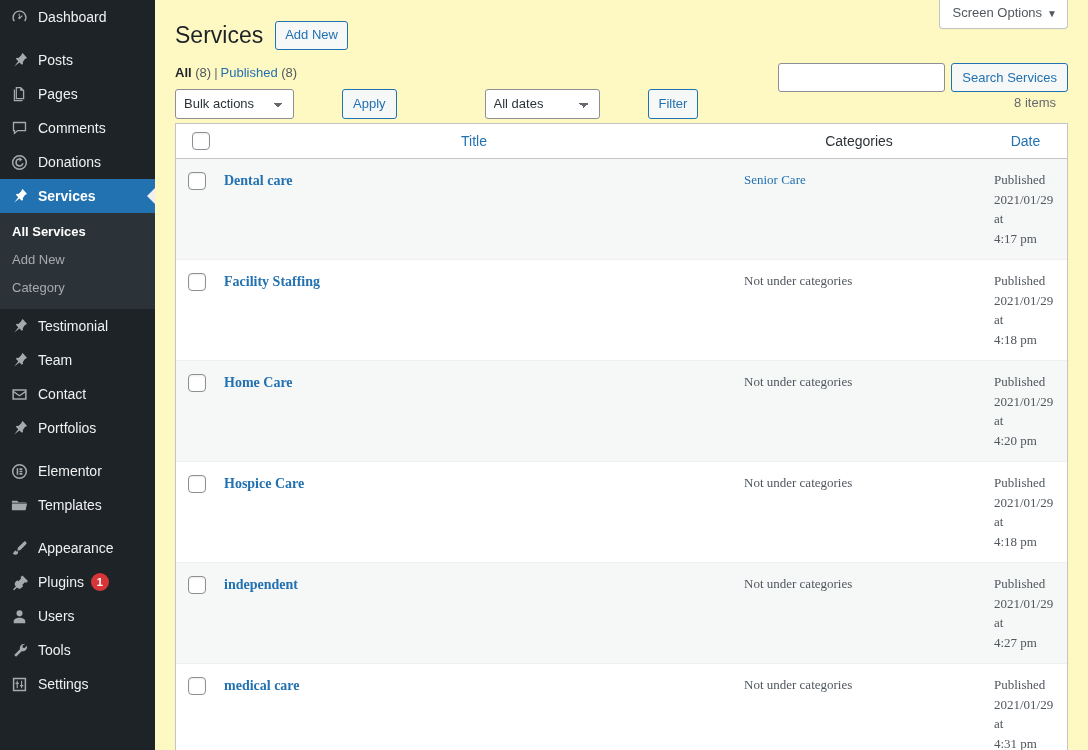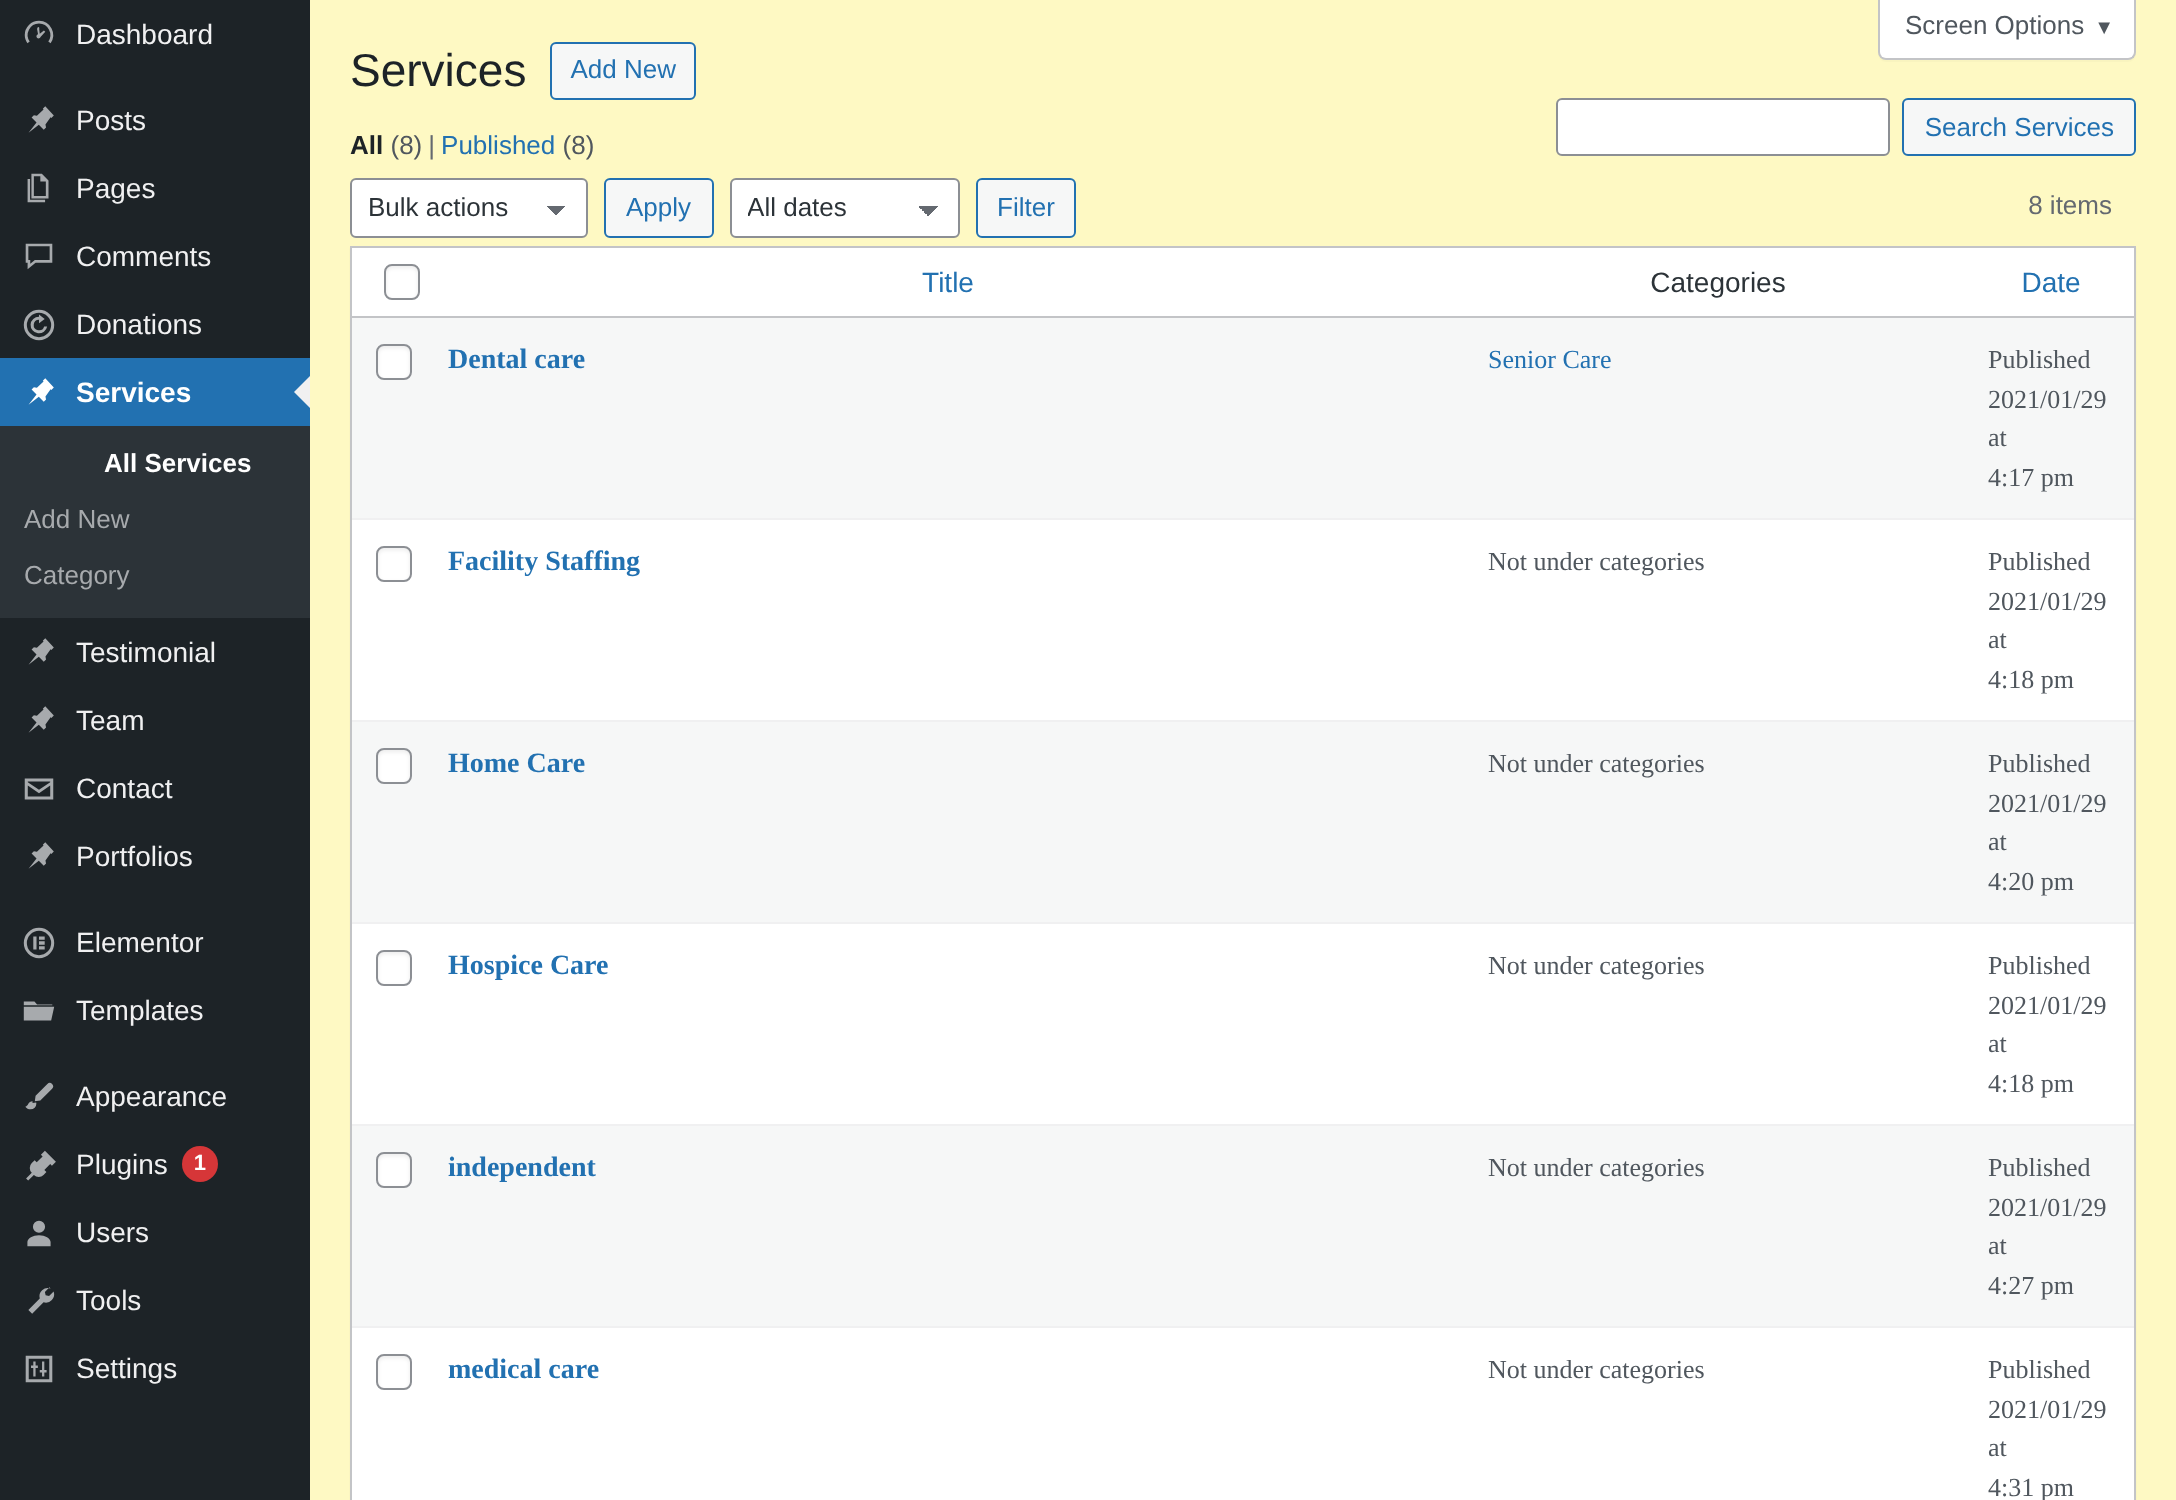--- a/index.html
+++ b/index.html
@@ -81,21 +81,21 @@
     padding: 5px 0 7px 0;
   }
   .submenu .sub-item {
     display: block;
     padding: 5px 0 5px 12px;
     font-size: 13px;
     color: #a7aaad;
     line-height: 18px;
     cursor: pointer;
   }
-  .submenu .sub-item.current { color: #fff; font-weight: 600; margin-left: 40px; }
+  .submenu .sub-item.current { color: #fff; font-weight: 600; }
 
   
   #wpbody {
     flex: 1;
     background: #fef9c3;
     height: 750px;
     position: relative;
     overflow: hidden;
     padding: 0 20px 0 20px;
   }
@@ -149,21 +149,21 @@
     white-space: nowrap;
     align-self: center;
     position: relative;
     top: 2px;
   }
 
   
   .search-box {
     position: absolute;
     right: 20px;
-    top: 49px;
+    top: 63px;
     display: flex;
     align-items: center;
   }
   .search-box input[type=search] {
     width: 167px;
     height: 29px;
     border: 1px solid #8c8f94;
     border-radius: 3px;
     padding: 0 8px;
     font-size: 13px;
@@ -202,20 +202,21 @@
   ul.subsubsub .count { color: #50575e; }
   ul.subsubsub .divider { color: #646970; padding: 0 3px; }
 
   
   .tablenav {
     display: flex;
     align-items: center;
     height: 30px;
     margin: 6px 0 4px 0;
     position: relative;
+    gap: 40px;
   }
   .tablenav select {
     height: 30px;
     min-width: 118px;
     border: 1px solid #8c8f94;
     border-radius: 3px;
     background: #fff;
     color: #2c3338;
     font-size: 13px;
     padding: 0 26px 0 8px;

